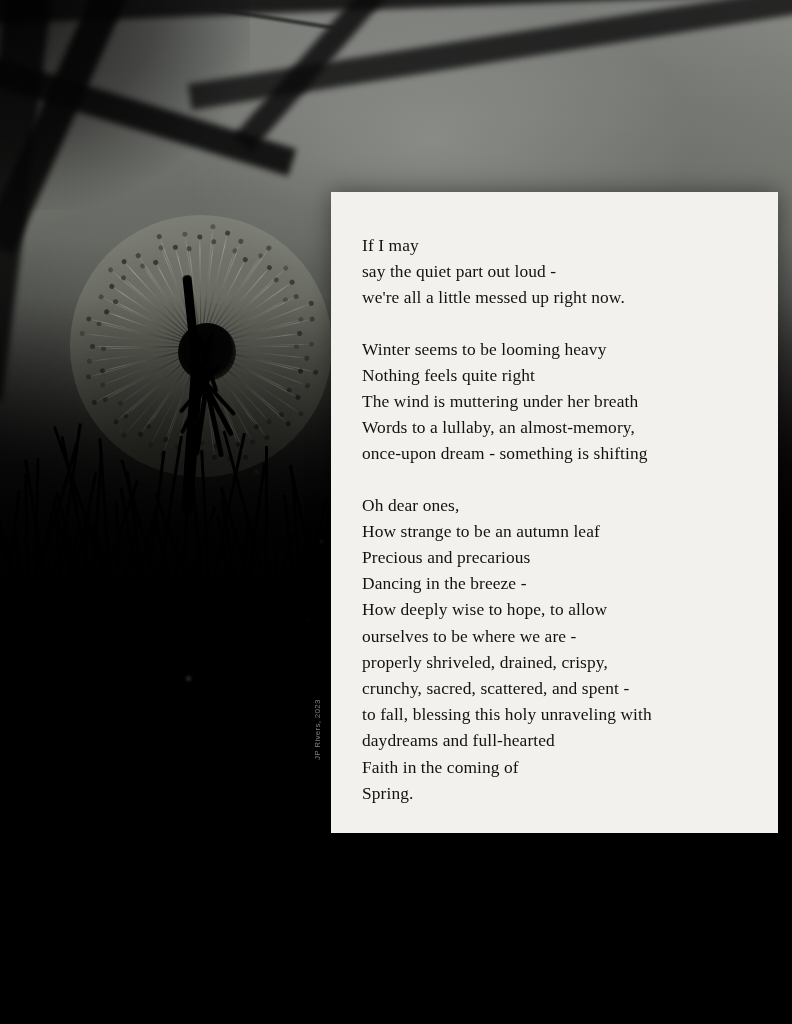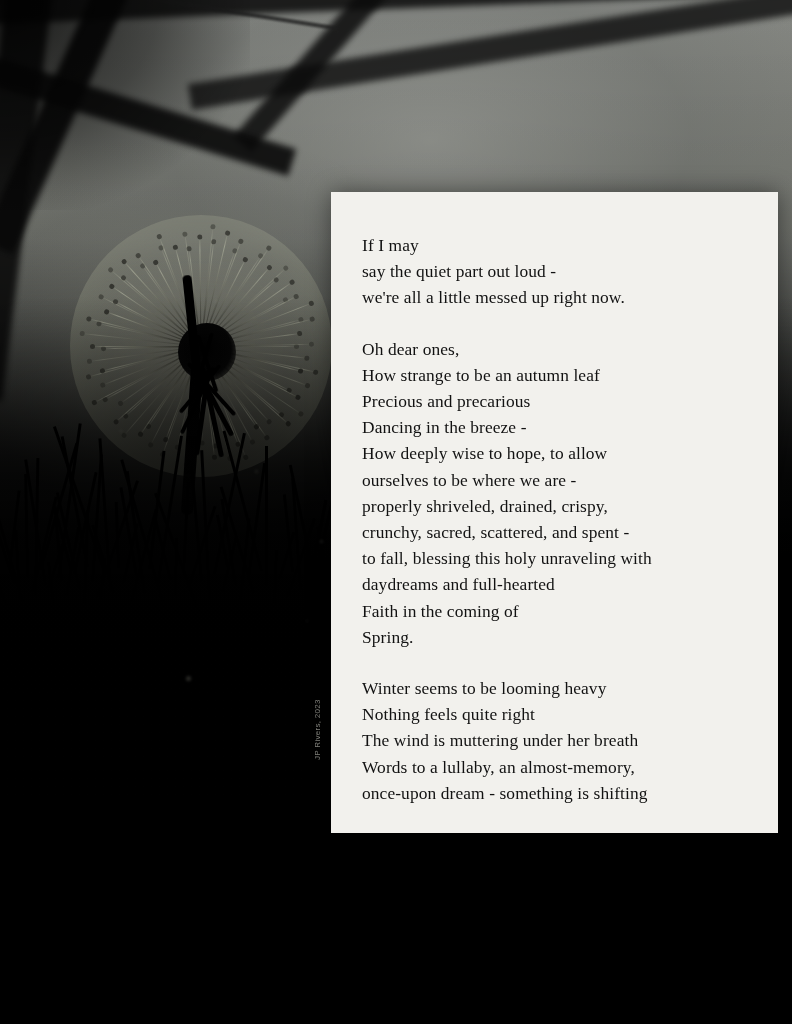--- a/index.html
+++ b/index.html
@@ -407,34 +407,34 @@
       <div class="glint" style="left: 255px; top: 470px; width: 3px; height: 3px; opacity: 0.3;"></div>
       <div class="glint" style="left: 120px; top: 430px; width: 2px; height: 2px; opacity: 0.3;"></div>
       <div class="glint" style="left: 215px; top: 300px; width: 3px; height: 3px; opacity: 0.35;"></div>
     </div>
 
   <div class="poem-card">
     <div class="poem-body">
       <p class="stanza">If I may
 say the quiet part out loud -
 we're all a little messed up right now.</p>
+      <p class="stanza">Winter seems to be looming heavy
+Nothing feels quite right
+The wind is muttering under her breath
+Words to a lullaby, an almost-memory,
+once-upon dream - something is shifting</p>
       <p class="stanza">Oh dear ones,
 How strange to be an autumn leaf
 Precious and precarious
 Dancing in the breeze -
 How deeply wise to hope, to allow
 ourselves to be where we are -
 properly shriveled, drained, crispy,
 crunchy, sacred, scattered, and spent -
 to fall, blessing this holy unraveling with
 daydreams and full-hearted
 Faith in the coming of
 Spring.</p>
-      <p class="stanza">Winter seems to be looming heavy
-Nothing feels quite right
-The wind is muttering under her breath
-Words to a lullaby, an almost-memory,
-once-upon dream - something is shifting</p>
     </div>
   </div>
 
   <div class="credit">JP Rivers, 2023</div>
 </div>
 
 </body></html>

